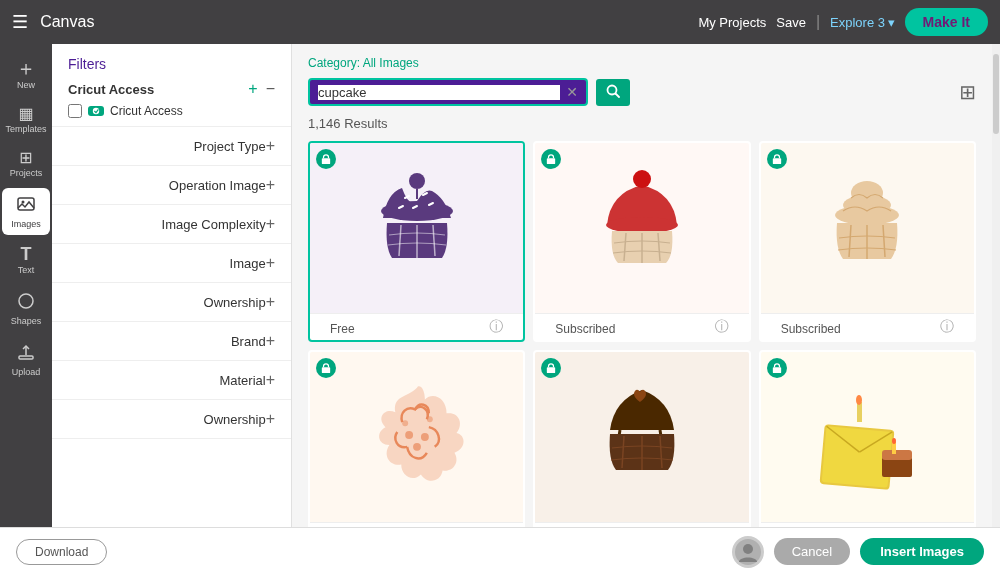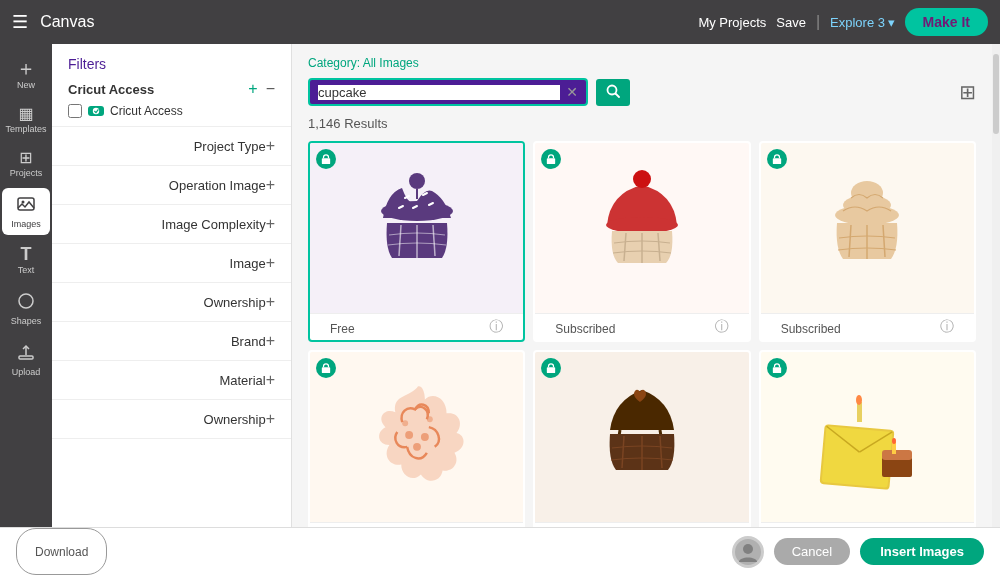--- a/index.html
+++ b/index.html
@@ -188,20 +188,21 @@
     }
     .card-label { font-size: 12px; color: #555; }
     .card-info-icon { color: #aaa; font-size: 14px; }
 
     
     .bottom-bar {
       height: 48px;
       background: white;
       border-top: 1px solid #ddd;
       display: flex;
+      align-items: center;
       justify-content: space-between;
       padding: 0 16px;
       flex-shrink: 0;
     }
     .download-btn {
       border: 1px solid #999;
       background: white;
       color: #555;
       border-radius: 20px;
       padding: 5px 18px;

